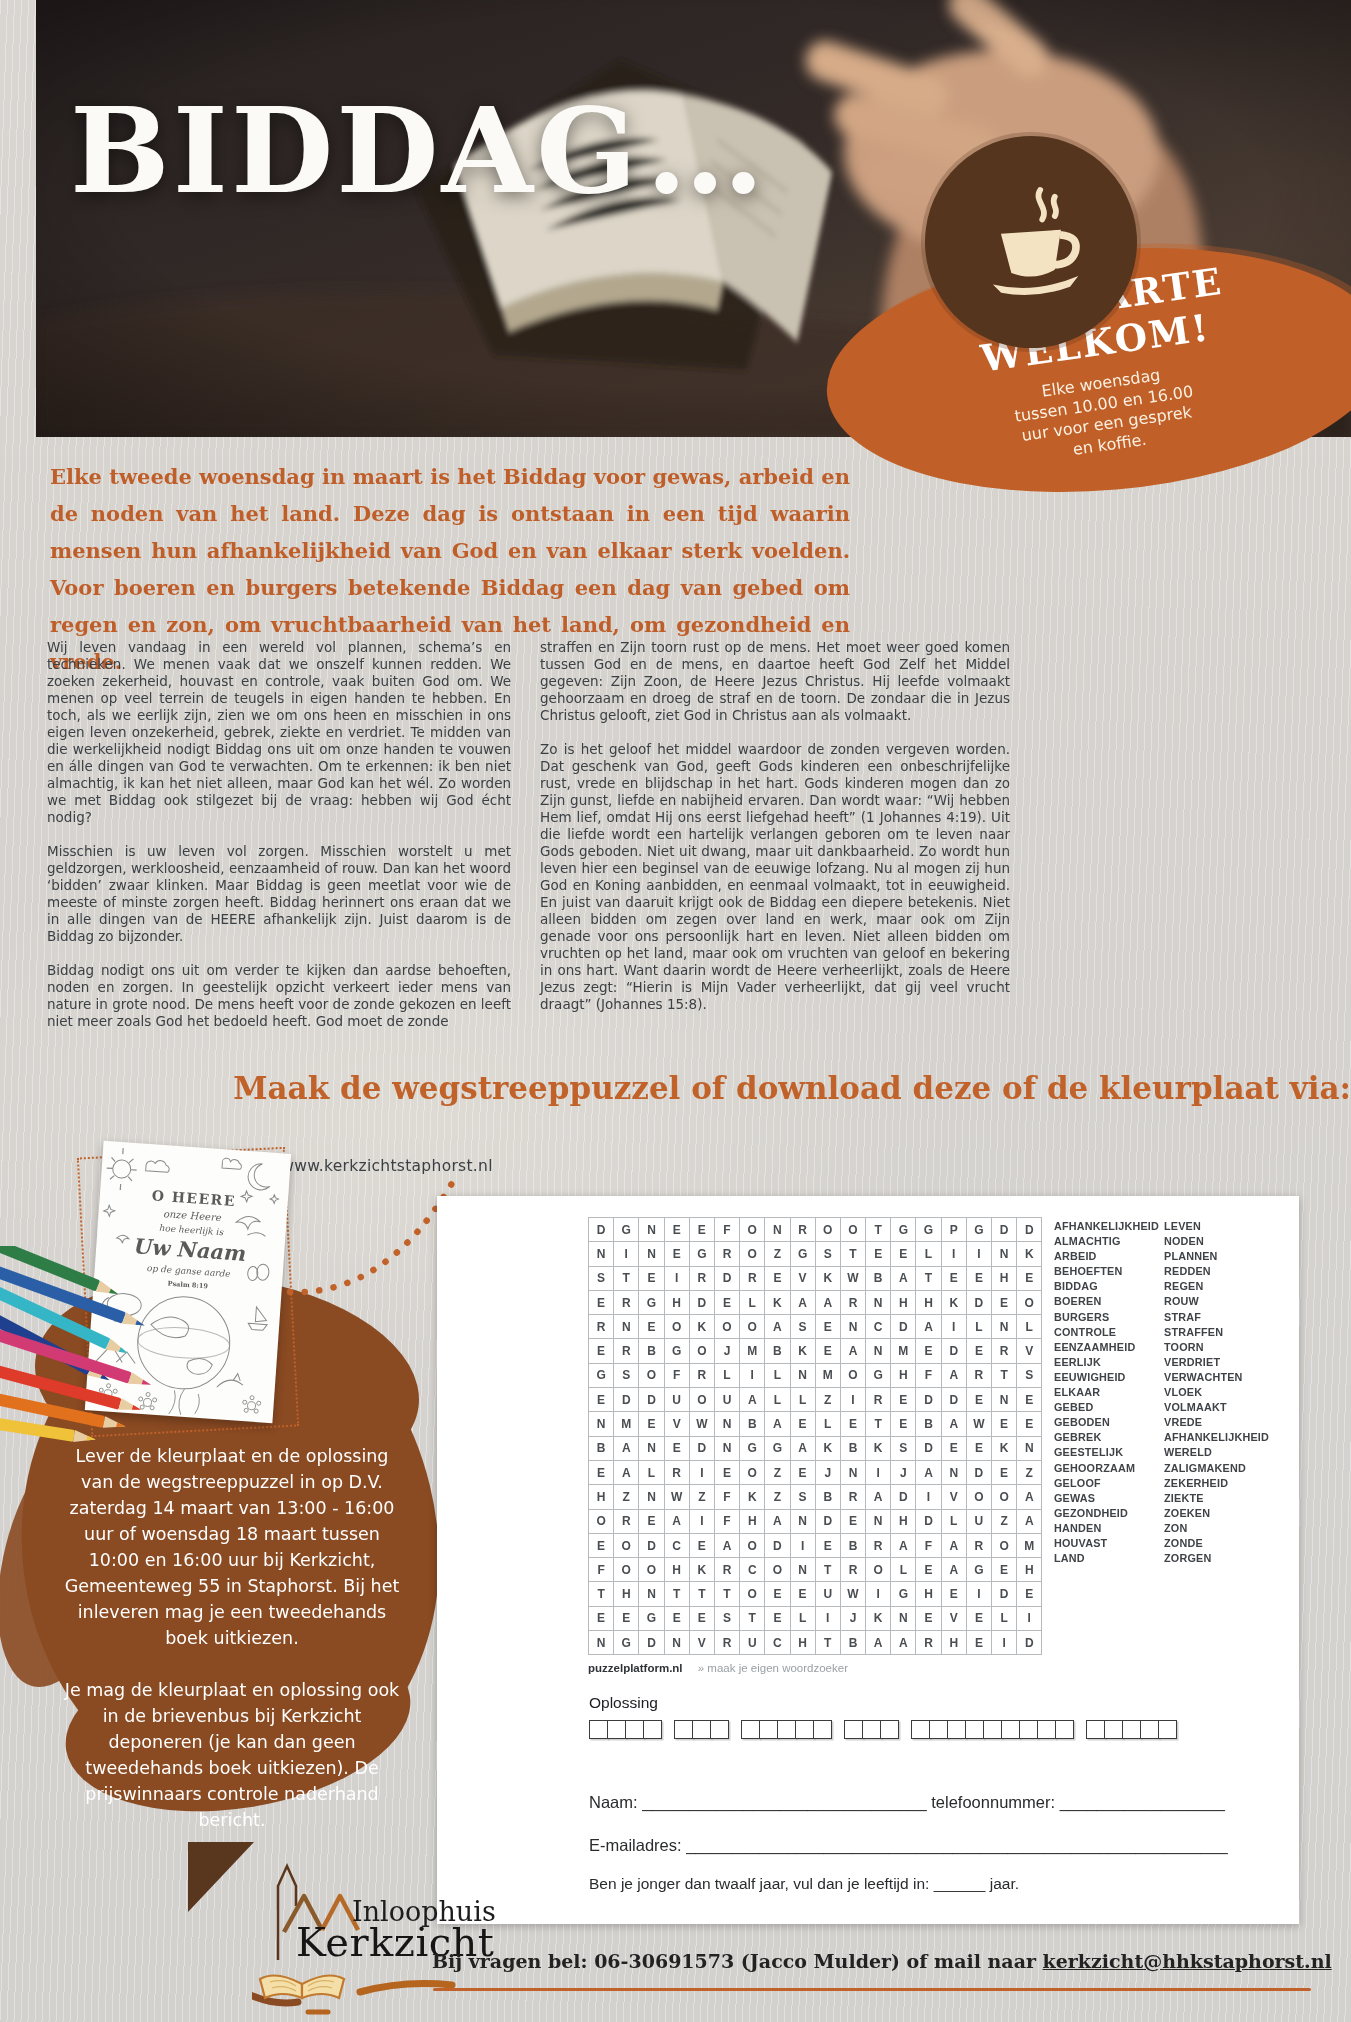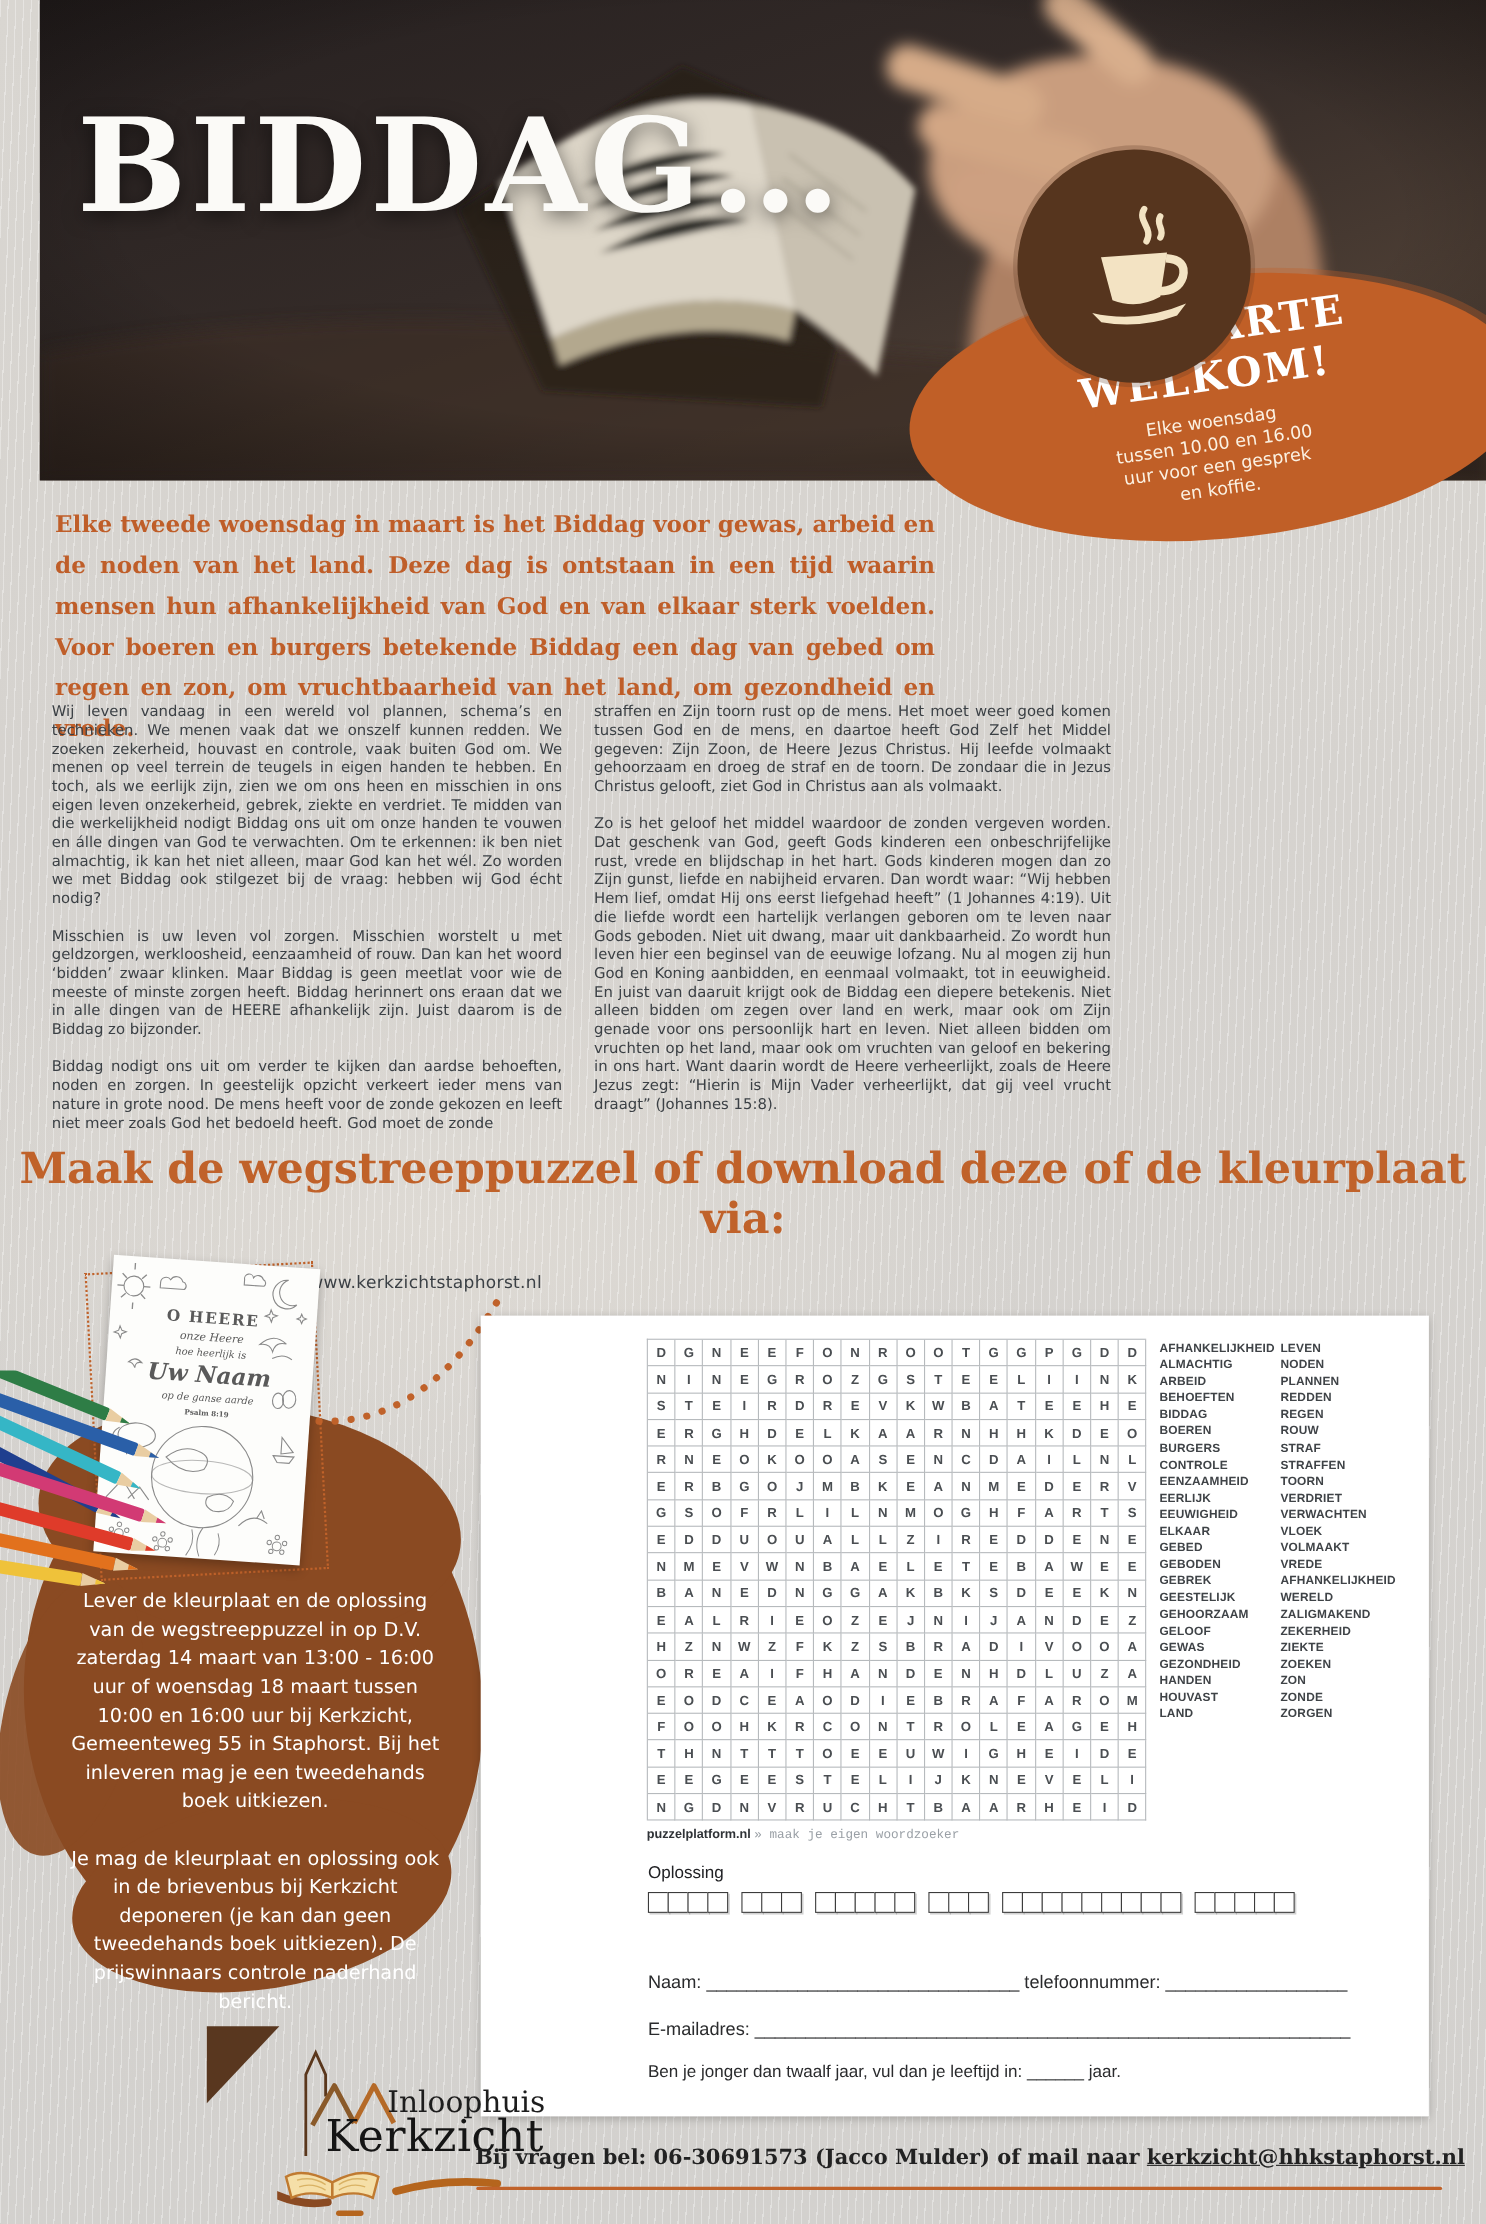--- a/index.html
+++ b/index.html
@@ -44,22 +44,22 @@
     position:absolute; left:50px; top:458px; width:800px;
     font-family:"DejaVu Serif",serif; font-weight:700; font-size:21px; line-height:37px;
     color:#bf5e29; text-align:justify;
   }
   .col{ position:absolute; top:639px; color:#3b4045; font-size:13.5px; line-height:17px; text-align:justify; }
   .col p{ margin:0 0 17px 0; }
   .col-left{ left:47px; width:464px; }
   .col-right{ left:540px; width:470px; }
   
   .puzzle-heading{
-    position:absolute; left:0; top:1039px; width:1351px; text-align:center;
-    font-family:"DejaVu Serif",serif; font-weight:700; font-size:39px; color:#c0622a;
+    position:absolute; left:0; top:1070px; width:1351px; text-align:right;
+    font-family:"DejaVu Serif",serif; font-weight:700; font-size:31px; color:#c0622a;
   }
   .site-url{
     position:absolute; left:237px; top:1157px; width:300px; text-align:center;
     font-size:15.5px; letter-spacing:.3px; color:#3b4045; cursor:pointer;
   }
   
   .blob{ position:absolute; left:8px; top:1280px; width:448px; height:530px; z-index:1; }
   .blob-shape{ position:absolute; background:#8a4a22; }
   .b1{ left:14px; top:12px; right:18px; bottom:14px;
        border-radius:52% 48% 50% 50% / 50% 52% 48% 50%; transform:rotate(-5deg); }
@@ -97,21 +97,21 @@
     display:flex; align-items:center; justify-content:center;
     font-family:"Liberation Sans",sans-serif; font-size:12px; font-weight:700; color:#4a4e52;
   }
   .ws-words{
     position:absolute; top:23px; font-family:"Liberation Sans",sans-serif;
     font-size:10.8px; font-weight:700; color:#3f4347; line-height:15.1px; letter-spacing:.2px;
   }
   .c1{ left:617px; } .c2{ left:727px; }
   .attribution{ position:absolute; left:151px; top:466px; font-size:11.5px; font-family:"Liberation Sans",sans-serif; }
   .att-b{ font-weight:700; color:#2f3337; }
-  .att-g{ color:#9aa0a6; margin-left:0;font-family:Liberation Mono, monospace; }
+  .att-g{ color:#9aa0a6; margin-left:12px; }
   .sol-label{ position:absolute; left:152px; top:498px; font-size:15.5px; color:#202124; font-family:"Liberation Sans",sans-serif; }
   .sol-boxes{ position:absolute; left:152px; top:524px; display:flex; gap:13px; }
   .sol-group{ display:flex; }
   .sol-box{ width:19px; height:19px; border:1px solid #3c3c3c; margin-right:-1px; background:#fff;
             box-shadow:1.5px 1.5px 0 rgba(0,0,0,.18); }
   .form-row{ position:absolute; left:152px; font-family:"Liberation Sans",sans-serif; color:#2a2b2d; white-space:nowrap; }
   .row-name{ top:597px; font-size:16.5px; }
   .row-email{ top:640px; font-size:16.5px; }
   .row-age{ top:679px; font-size:15.5px; }
   

